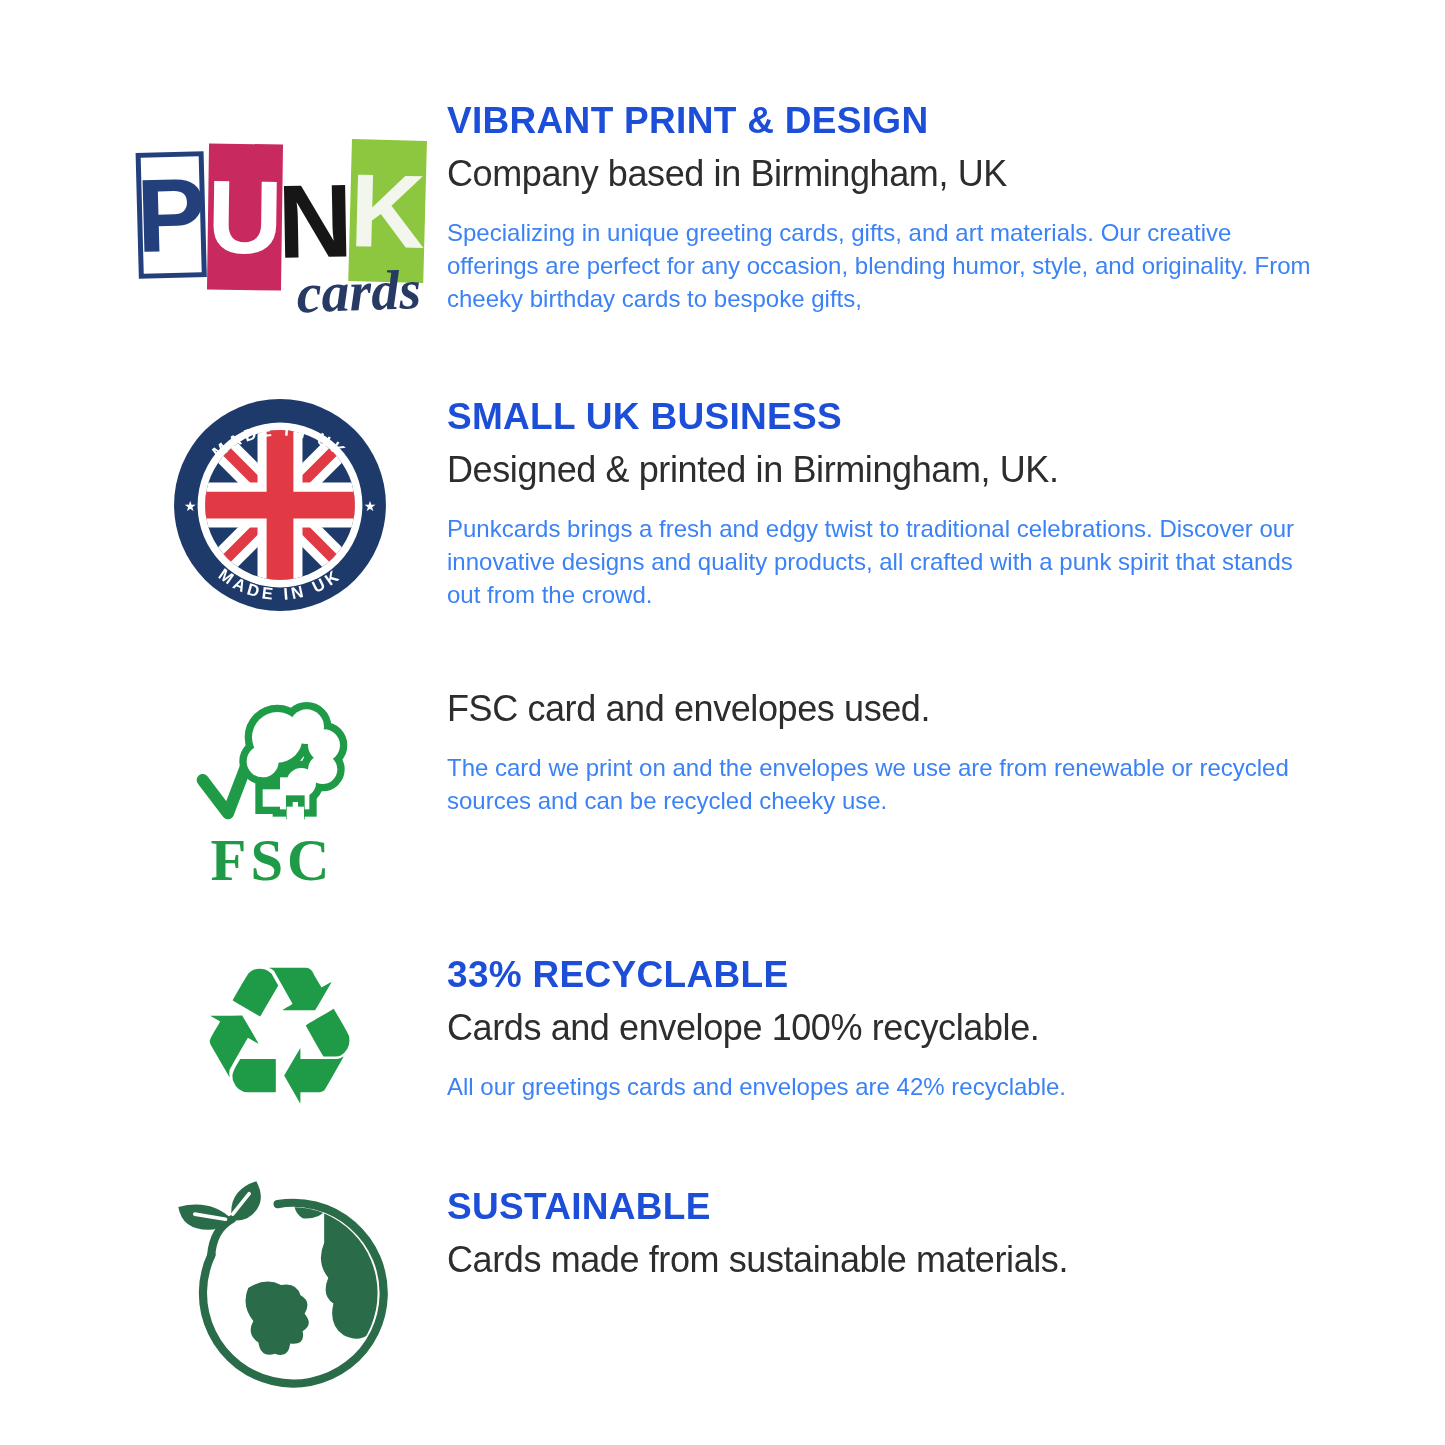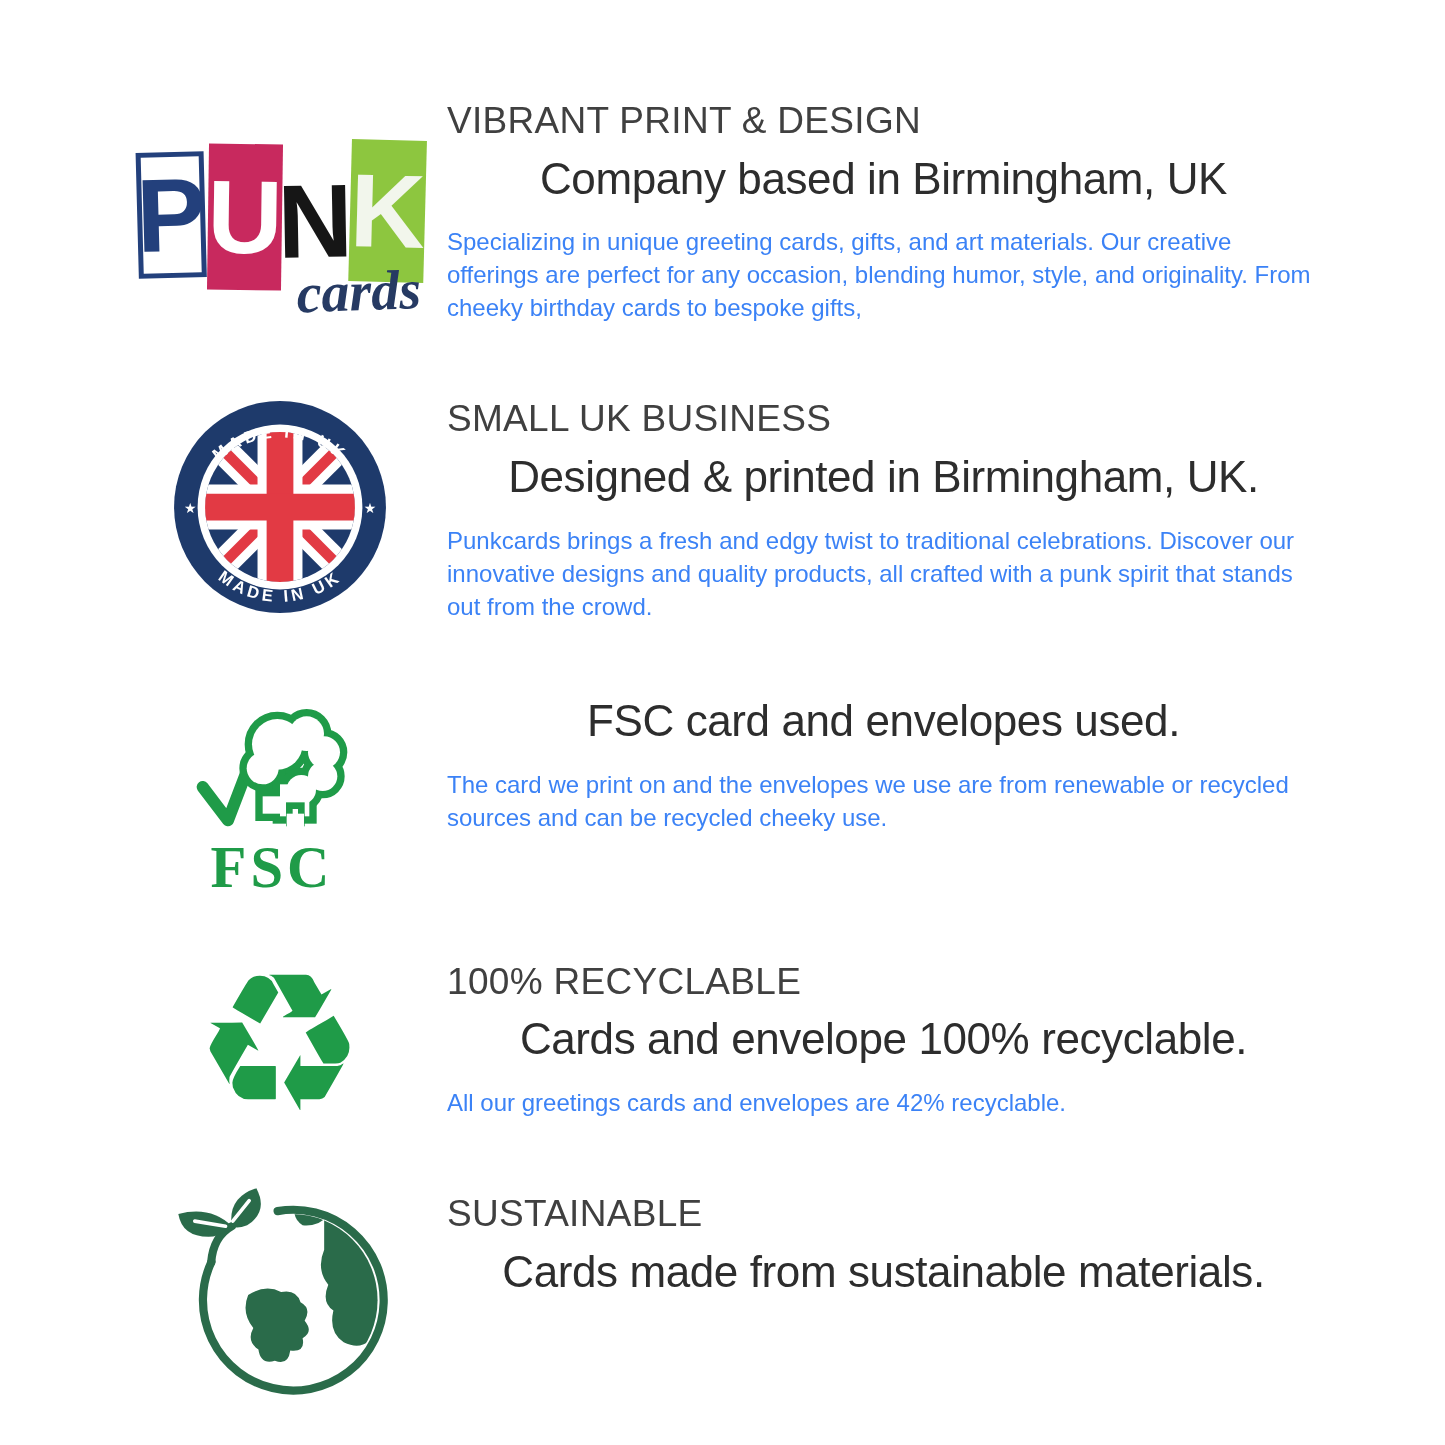--- a/index.html
+++ b/index.html
@@ -10,22 +10,22 @@
     overflow:hidden;
   }
   .page { padding:100px 125px 0 112px; }
   .row { display:flex; align-items:flex-start; }
   .row-1 { margin-bottom:74px; }
   .row-2 { margin-bottom:72px; }
   .row-3 { margin-bottom:58px; }
   .row-4 { margin-bottom:58px; }
   .icon-cell { flex:0 0 335px; display:flex; justify-content:center; align-items:flex-start; }
   .text-cell { flex:1; max-width:880px; }
-  .heading { margin:0 0 10px; font-size:37px; font-weight:normal; letter-spacing:0.3px; color:#404040; line-height:1.15; }
-  .subheading { margin:0 0 21px; font-size:44px; font-weight:400; letter-spacing:-0.4px; color:#2d2d2d; line-height:1.18;text-align:center; }
+  .heading { margin:0 0 10px; font-size:37px; font-weight:bold; letter-spacing:0.3px; color:#1d4ed8; line-height:1.15; }
+  .subheading { margin:0 0 21px; font-size:36px; font-weight:400; letter-spacing:-0.4px; color:#2d2d2d; line-height:1.18; }
   .body-text { margin:0; font-size:24px; line-height:33px; color:#3b82f6; }
 
   
   .punk-logo { margin-top:44px; width:286px; }
   .punk-row { display:flex; align-items:flex-start; }
   .pl {
     display:flex; align-items:center; justify-content:center;
     font-weight:bold; font-size:104px; line-height:1; height:134px; width:68px;
   }
   .pl-p { color:#23407c; background:#fff; border:5px solid #23407c; transform:rotate(-1.5deg) translateY(8px); height:126px; }
@@ -162,21 +162,21 @@
       <div class="subheading">FSC card and envelopes used.</div>
       <p class="body-text">The card we print on and the envelopes we use are from renewable or recycled sources and can be recycled cheeky use.</p>
     </div>
   </div>
 
   <div class="row row-4">
     <div class="icon-cell">
       <div class="recycle-glyph">♻</div>
     </div>
     <div class="text-cell">
-      <h2 class="heading">100% RECYCLABLE</h2>
+      <h2 class="heading">33% RECYCLABLE</h2>
       <div class="subheading">Cards and envelope 100% recyclable.</div>
       <p class="body-text">All our greetings cards and envelopes are 42% recyclable.</p>
     </div>
   </div>
 
   <div class="row row-5">
     <div class="icon-cell">
       <div class="earth-wrap">
         <svg width="228" height="212" viewBox="0 0 222 206" aria-hidden="true">
           <defs>

